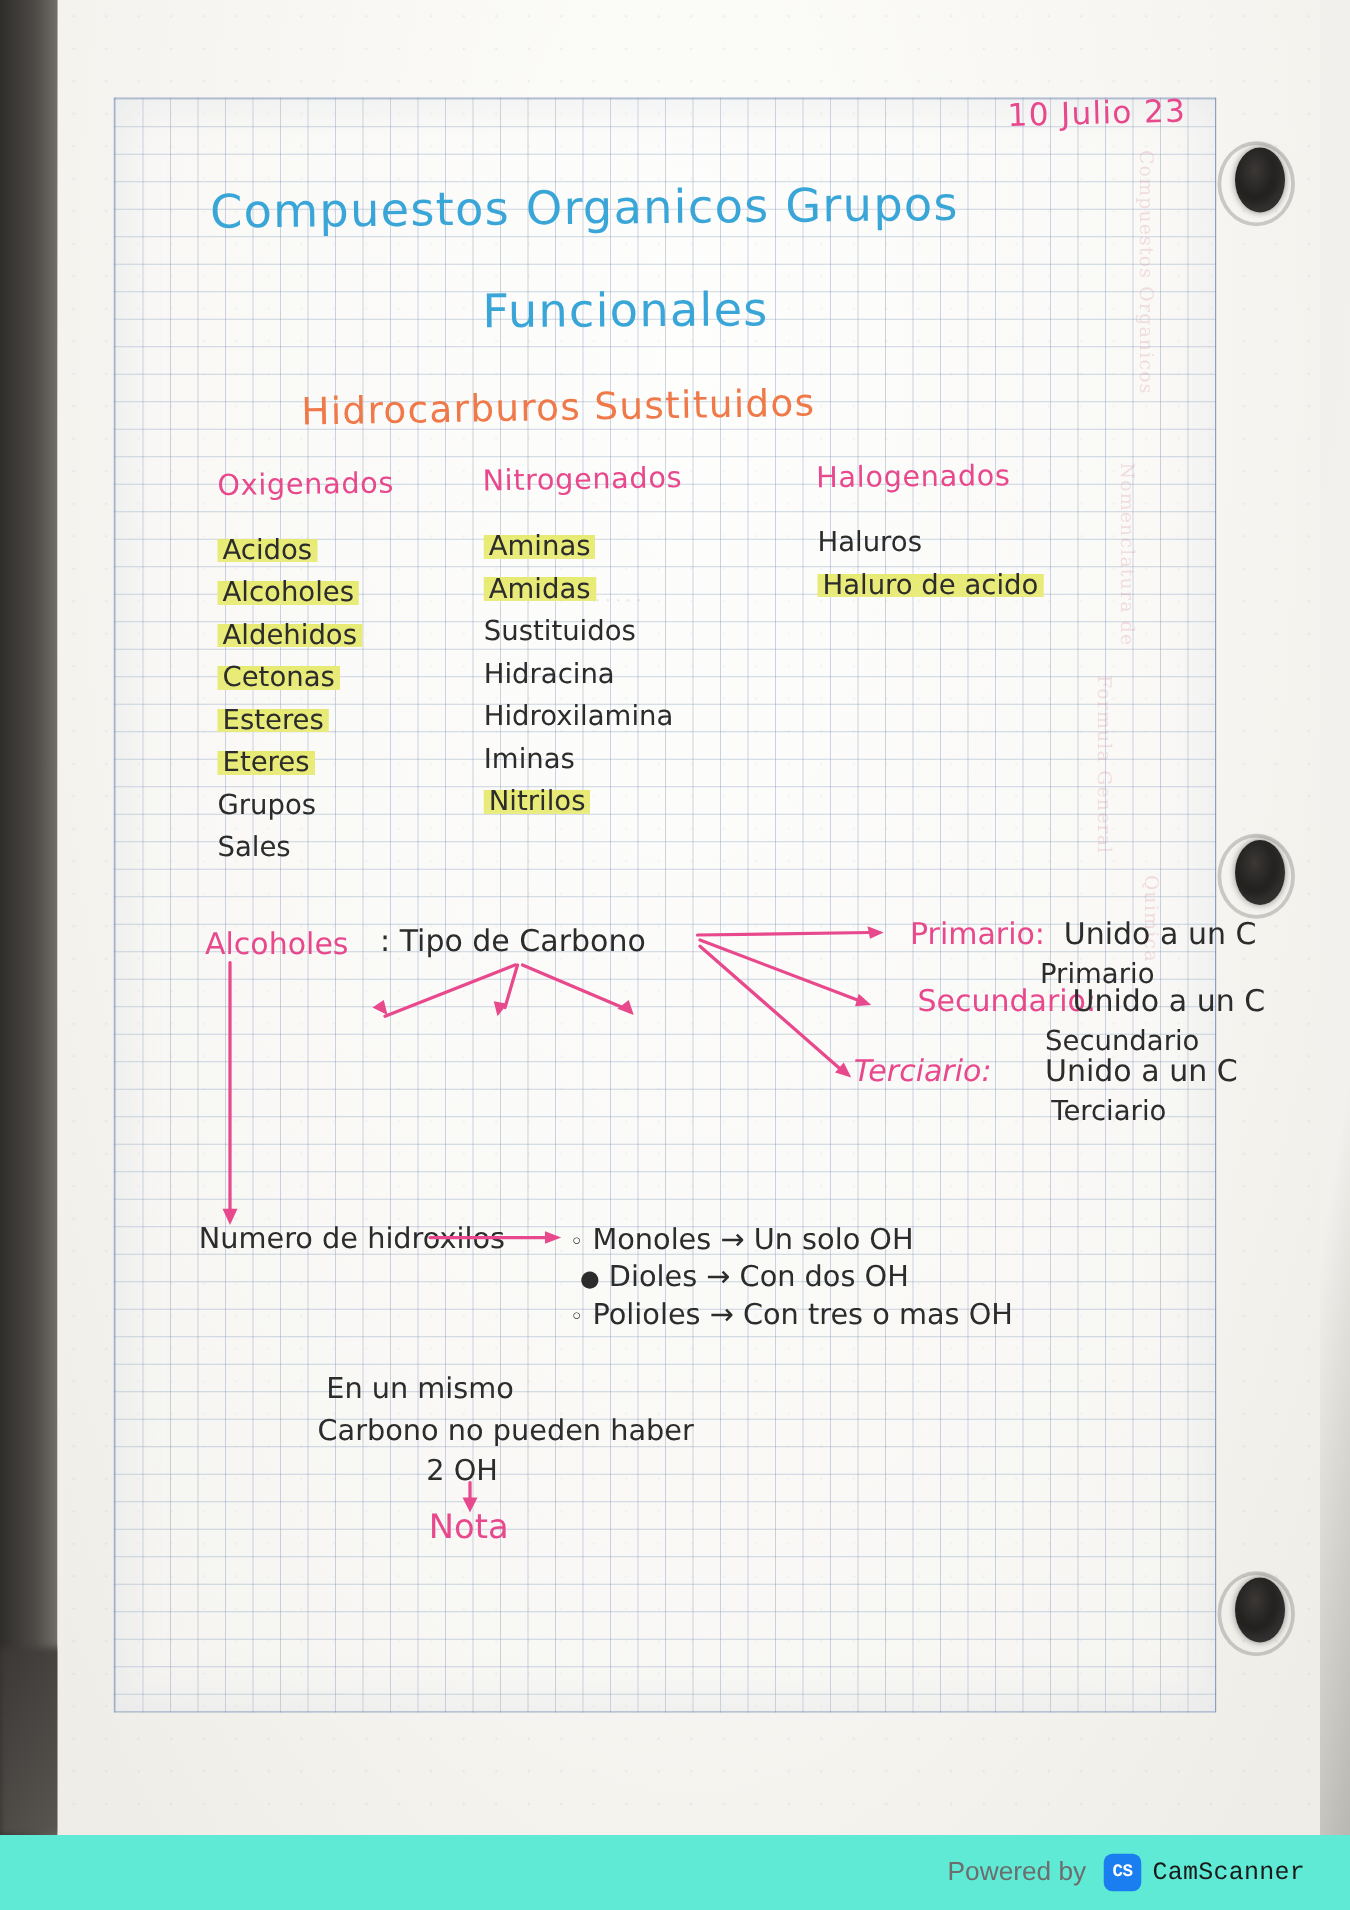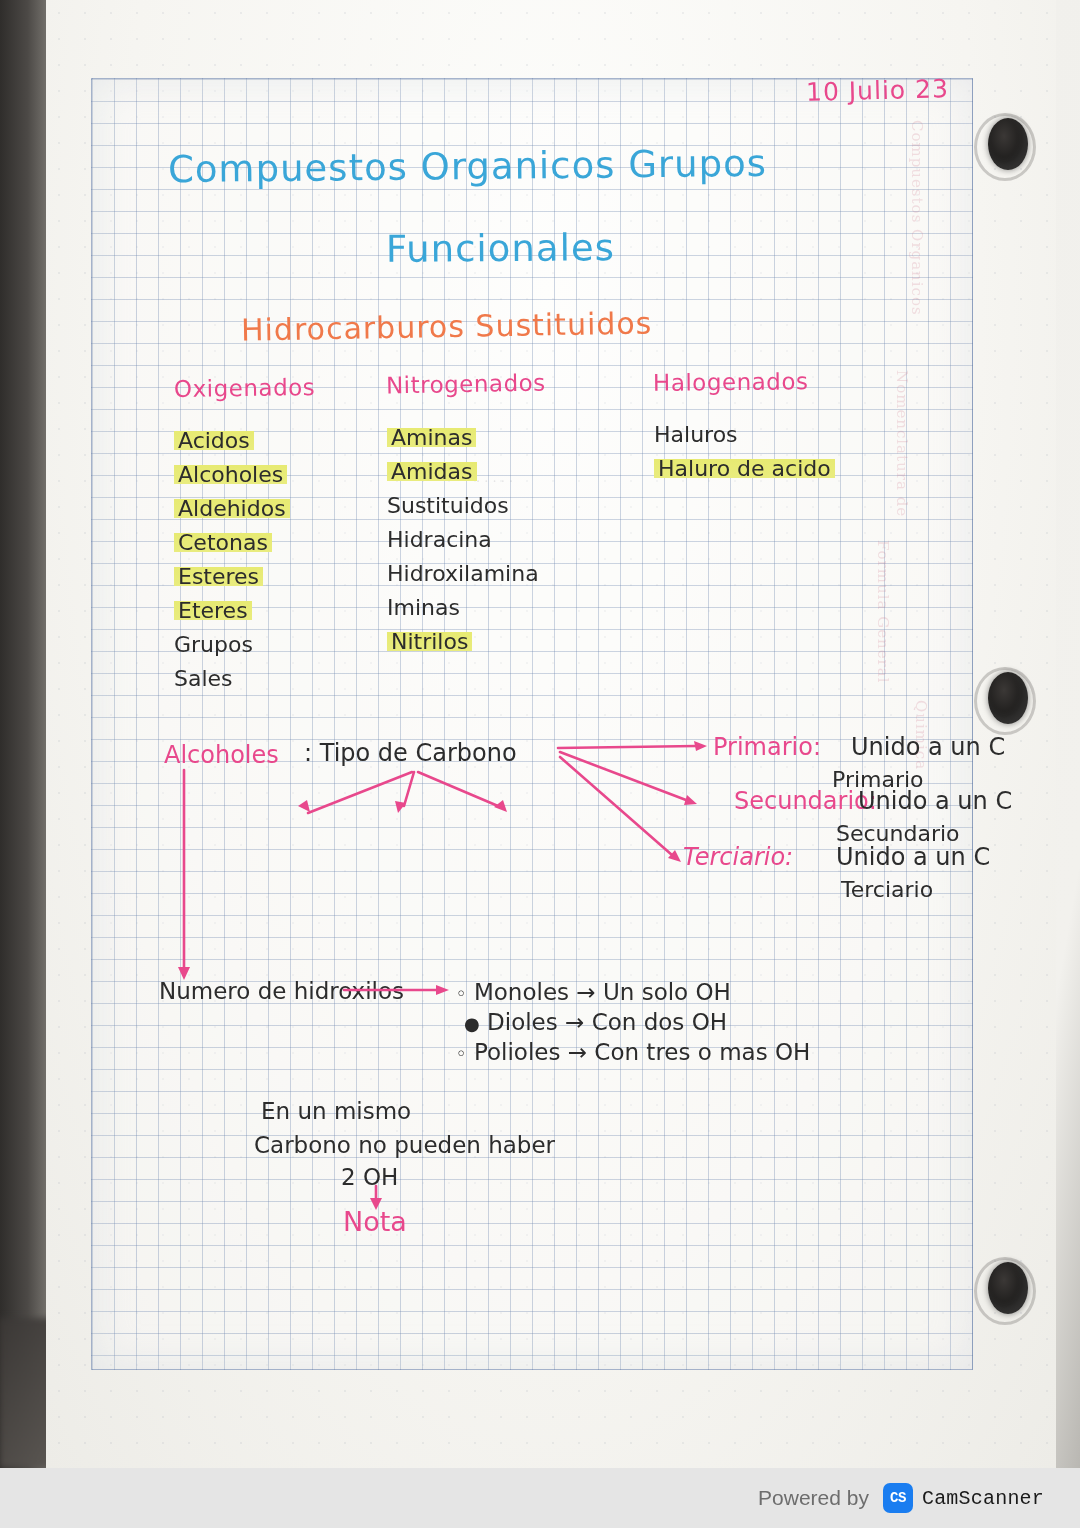--- a/index.html
+++ b/index.html
@@ -166,21 +166,21 @@
     width: max-content;
   }
   .col-ox  { top: 428px; left: 128px; }
   .col-ni  { top: 425px; left: 341px; }
   .col-ha  { top: 422px; left: 608px; }
 
   
   .alc-label { top: 743px; left: 118px; font-size: 24px; }
   .alc-rest  { top: 741px; left: 258px; font-size: 24px; color:#2c2c2c; }
   .prim-row  { top: 822px; left: 205px; font-size: 23px; color:#2c2c2c; letter-spacing:2px;}
-  .r1 { top: 735px; left: 667px; font-size: 24px; }
+  .r1 { top: 735px; left: 682px; font-size: 24px; }
   .r1b{ top: 769px; left: 786px; font-size: 22px; color:#2c2c2c;}
   .r2 { top: 789px; left: 652px; font-size: 24px; margin-left: 36px; }
   .r2b{ top: 823px; left: 790px; font-size: 22px; color:#2c2c2c;}
   .r3 { top: 845px; left: 637px; font-size: 24px; font-style: italic; }
   .r3b{ top: 879px; left: 795px; font-size: 22px; color:#2c2c2c;}
 
   
   .hx-label { top: 980px; left: 113px; font-size: 23px; color:#2c2c2c; }
   .hx1 { top: 981px; left: 410px; font-size: 23px; color:#2c2c2c; }
   .hx2 { top: 1011px; left: 418px; font-size: 23px; color:#2c2c2c; }
@@ -192,21 +192,21 @@
   .nb3 { top: 1166px; left: 295px; font-size: 23px; color:#2c2c2c; }
   .nota { top: 1208px; left: 297px; font-size: 27px; }
 
   svg.ink { position:absolute; left:0; top:0; width:1010px; height:1468px; overflow:visible; pointer-events:none; }
 
   
   #footer {
     position: absolute;
     left: 0; top: 1468px;
     width: 1080px; height: 60px;
-    background: #e5e5e5;
+    background: #5eead4;
     display: flex;
     align-items: center;
     justify-content: flex-end;
     padding-right: 36px;
     box-sizing: border-box;
   }
   .powered {
     font-size: 21px;
     color: #6d6d6d;
     margin-right: 14px;

